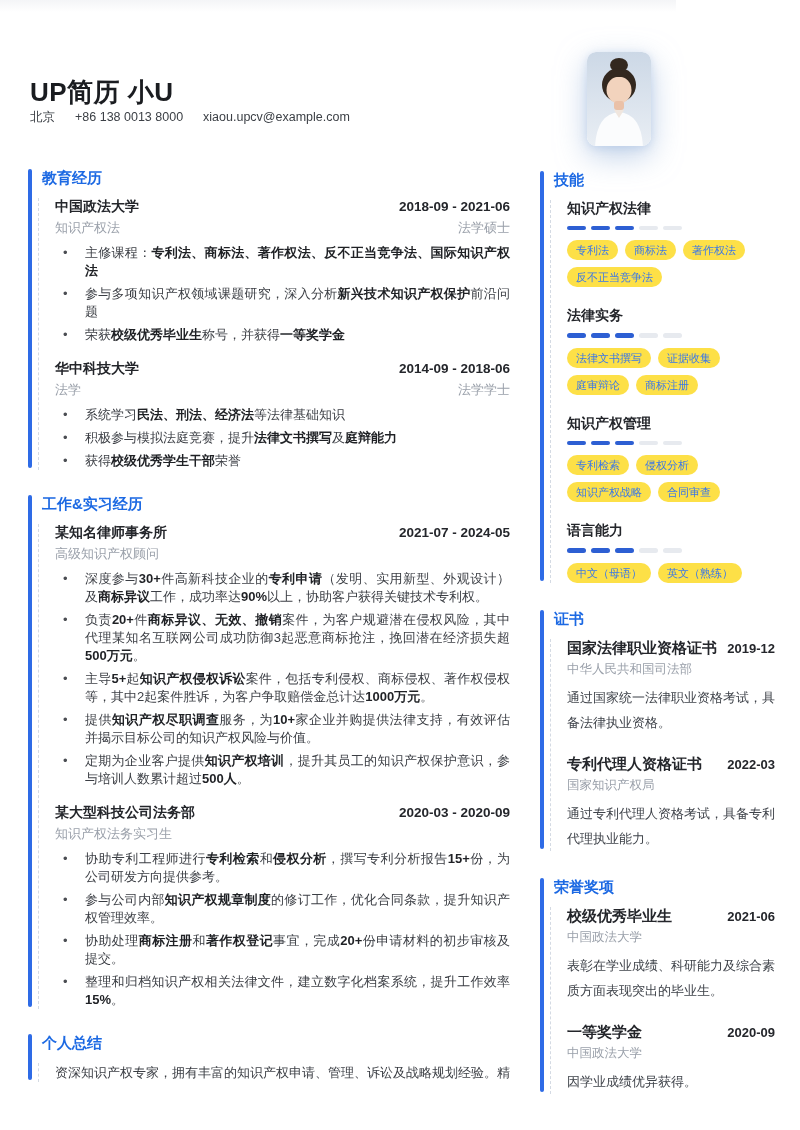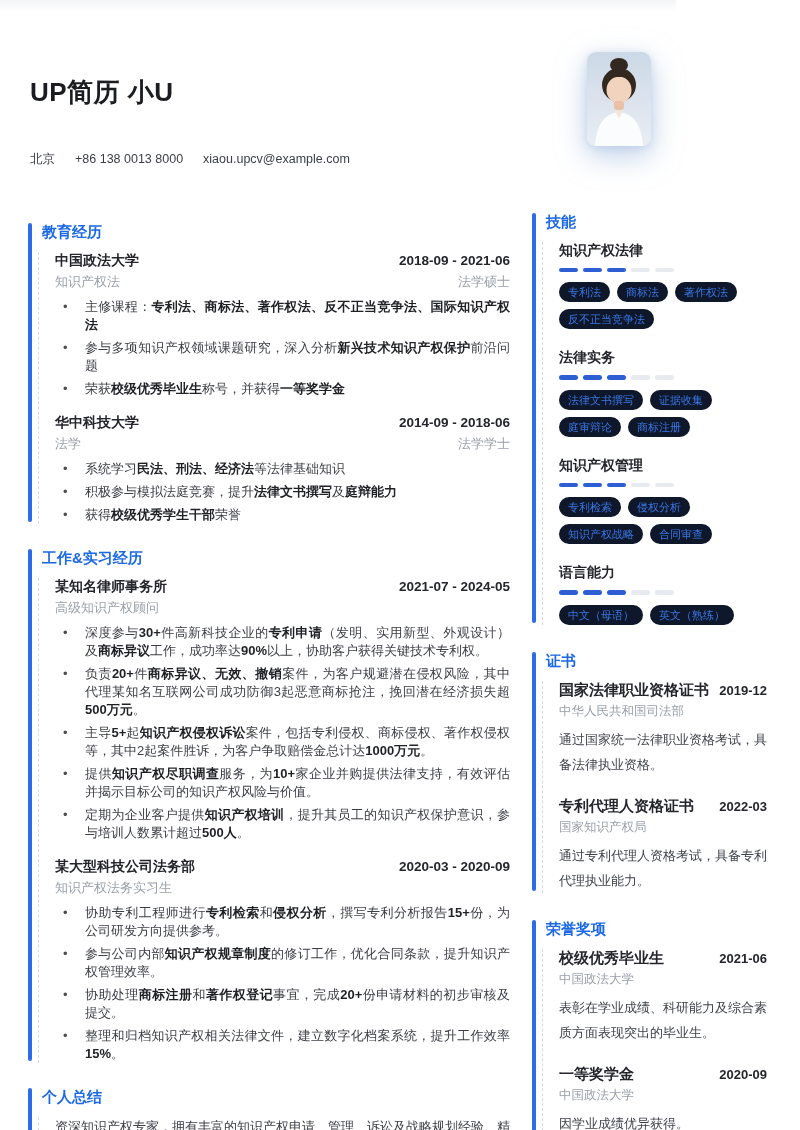--- a/index.html
+++ b/index.html
@@ -7,26 +7,26 @@
     width:800px;height:1130px;overflow:hidden;background:#ffffff;
     font-family:"Liberation Sans","DejaVu Sans",sans-serif;
     color:#3b3e44;-webkit-font-smoothing:antialiased;
   }
   .page{position:relative;width:676px;height:1130px;background:#fff;}
   .top-fade{position:absolute;top:0;left:0;right:0;height:12px;
     background:linear-gradient(180deg,#f4f5f7 0%,#ffffff 100%);}
   
   .header{padding:76px 25px 0 30px;position:relative;}
   .resume-name{font-size:26px;font-weight:700;color:#1a1c20;line-height:1.25;letter-spacing:.5px;}
-  .contact-row{margin-top:42px;font-size:12.5px;color:#3c4046;display:flex;gap:20px;align-items:center;}
+  .contact-row{font-size:12.5px;color:#3c4046;display:flex;gap:20px;align-items:center;}
   .photo-wrap{position:absolute;top:52px;right:25px;width:64px;height:94px;border-radius:9px;
     box-shadow:0 10px 30px rgba(150,178,218,.6),0 2px 8px rgba(150,178,218,.35);overflow:hidden;}
   .photo-wrap svg{display:block;}
   
-  .main{display:flex;gap:22px;padding:30px 25px 0 28px;align-items:flex-end;}
+  .main{display:flex;gap:30px;padding:30px 25px 0 28px;align-items:center;}
   .left-col{width:482px;flex:none;}
   .right-col{width:235px;flex:none;margin-top:14px;}
   
   .section{position:relative;}
   .section::before{content:"";position:absolute;left:0;top:1px;bottom:2px;width:4px;
     background:#2e6be6;border-radius:2px;}
   .section-title{margin-left:14px;font-size:15px;font-weight:700;color:#1c69e3;line-height:20px;}
   .section-body{margin-left:10px;border-left:1px dashed #d4dae3;padding-left:16px;margin-top:10px;}
   .left-col .section + .section{margin-top:24px;}
   .right-col .section + .section{margin-top:26px;}
@@ -43,21 +43,21 @@
   .btext b{font-weight:700;color:#1f2125;}
   
   .summary-text{font-size:13px;line-height:19px;color:#3b3e44;text-align:justify;}
   
   .skill-group + .skill-group{margin-top:20px;}
   .skill-name{font-size:14px;font-weight:700;color:#24262b;}
   .skill-bar{margin-top:8px;margin-bottom:10px;display:flex;gap:5px;}
   .skill-bar .seg{width:19px;height:4.5px;border-radius:2.5px;background:#e7eaef;}
   .skill-bar .seg.on{background:#2d5fd3;}
   .tags{display:flex;flex-wrap:wrap;gap:7px;}
-  .tag{background:#0f172a;color:#3a77e8;font-size:11px;line-height:14px;padding:3px 9px;border-radius:11px;white-space:nowrap;}
+  .tag{background:#fde047;color:#3a77e8;font-size:11px;line-height:14px;padding:3px 9px;border-radius:11px;white-space:nowrap;}
   
   .r-entry + .r-entry{margin-top:20px;}
   .r-head{display:flex;justify-content:space-between;align-items:baseline;}
   .r-name{font-size:15px;font-weight:700;color:#24262b;}
   .r-date{font-size:13px;font-weight:700;color:#24262b;}
   .r-issuer{font-size:12.5px;color:#9aa0aa;margin-top:3px;}
   .r-desc{font-size:13px;line-height:25px;color:#3f434a;margin-top:7px;}
 </style>
 </head>
 <body>

